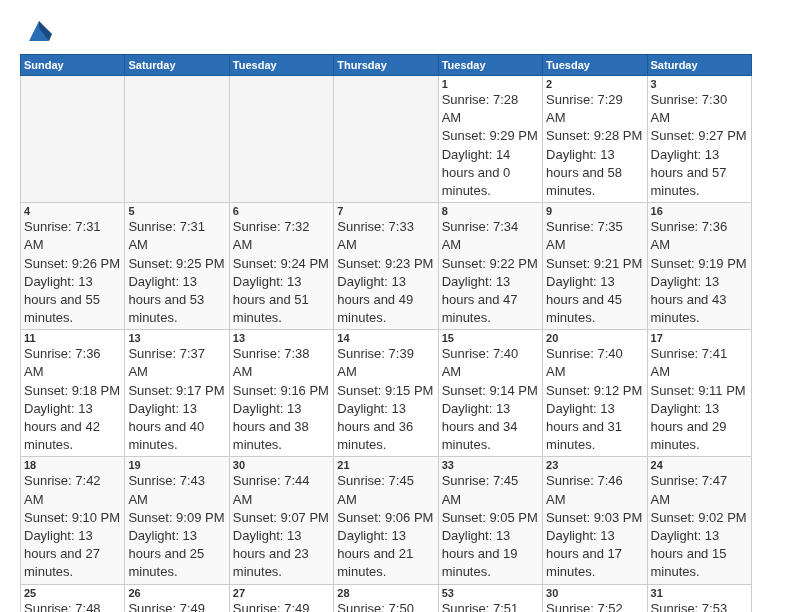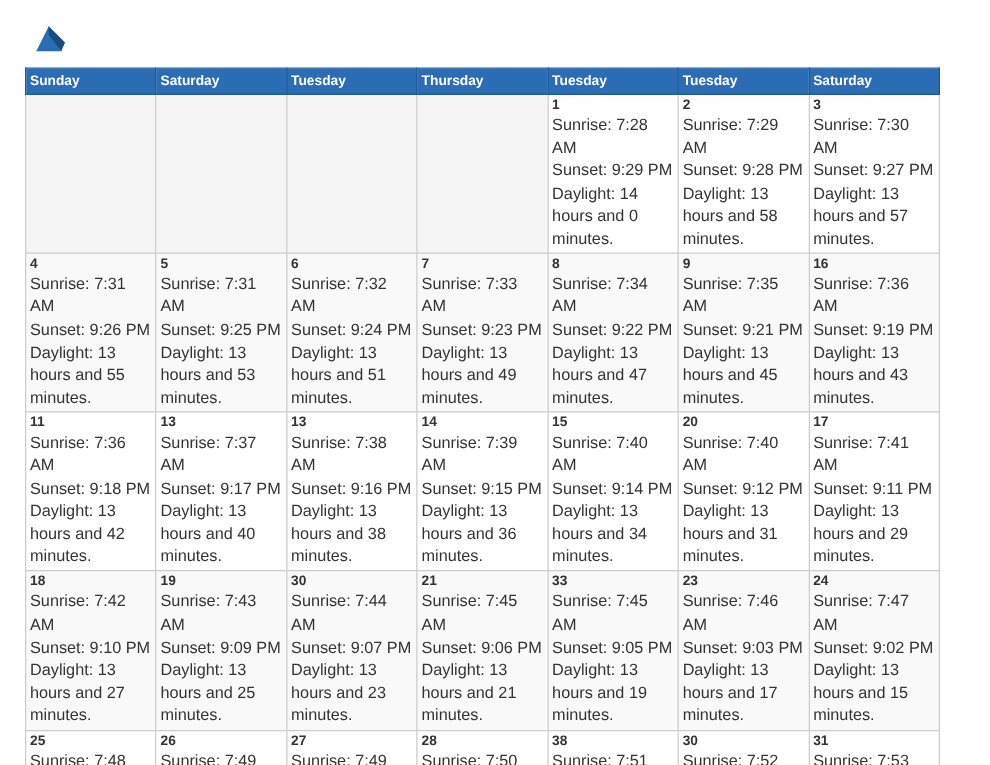--- a/index.html
+++ b/index.html
@@ -251,21 +251,21 @@
           </td>
           <td>
             <span class="day-num">27</span>
             <div class="day-info">Sunrise: 7:49 AM<br>Sunset: 8:58 PM<br>Daylight: 13 hours and 8 minutes.</div>
           </td>
           <td>
             <span class="day-num">28</span>
             <div class="day-info">Sunrise: 7:50 AM<br>Sunset: 8:57 PM<br>Daylight: 13 hours and 6 minutes.</div>
           </td>
           <td>
-            <span class="day-num">38</span>
+            <span class="day-num">53</span>
             <div class="day-info">Sunrise: 7:51 AM<br>Sunset: 8:55 PM<br>Daylight: 13 hours and 4 minutes.</div>
           </td>
           <td>
             <span class="day-num">30</span>
             <div class="day-info">Sunrise: 7:52 AM<br>Sunset: 8:54 PM<br>Daylight: 13 hours and 1 minute.</div>
           </td>
           <td>
             <span class="day-num">31</span>
             <div class="day-info">Sunrise: 7:53 AM<br>Sunset: 8:52 PM<br>Daylight: 12 hours and 59 minutes.</div>
           </td>

